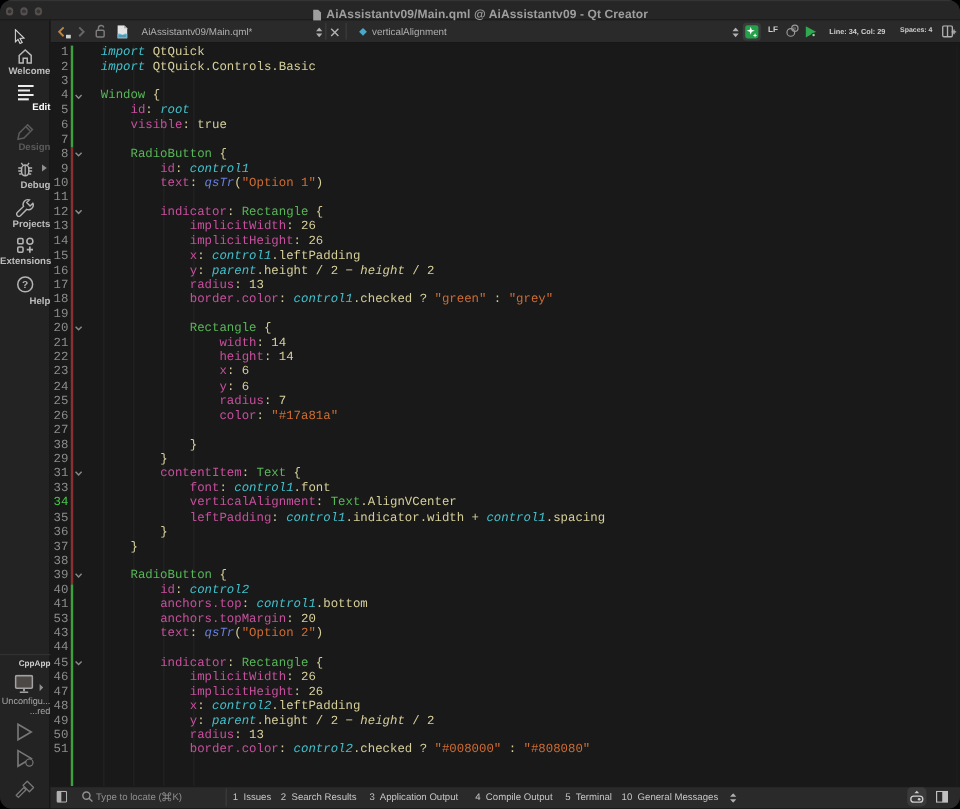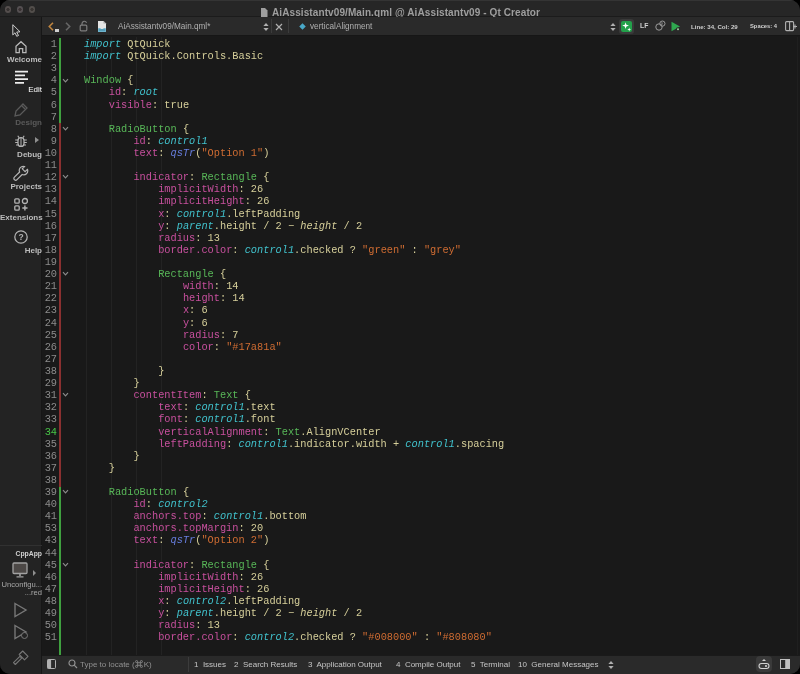--- a/index.html
+++ b/index.html
@@ -88,21 +88,20 @@
 <div class="row"><span class="ln">23</span><span class="code"><span class="k">                </span><span class="p">x</span><span class="k">: 6</span></span></div>
 <div class="row"><span class="ln">24</span><span class="code"><span class="k">                </span><span class="p">y</span><span class="k">: 6</span></span></div>
 <div class="row"><span class="ln">25</span><span class="code"><span class="k">                </span><span class="p">radius</span><span class="k">: 7</span></span></div>
 <div class="row"><span class="ln">26</span><span class="code"><span class="k">                </span><span class="p">color</span><span class="k">: </span><span class="s">"#17a81a"</span></span></div>
 <div class="row"><span class="ln">27</span></div>
 <div class="row"><span class="ln">38</span><span class="code"><span class="k">            </span><span class="k">}</span></span></div>
 <div class="row"><span class="ln">29</span><span class="code"><span class="k">        </span><span class="k">}</span></span></div>
 <div class="row"><span class="ln">31</span><svg class="fa" width="7" height="6" viewBox="0 0 7 6">
             <path d="M1 1.2l2.5 2.6L6 1.2" fill="none" stroke="#8a8a8a" stroke-width="1.2"></path>
           </svg><span class="code"><span class="k">        </span><span class="p">contentItem</span><span class="k">: </span><span class="y">Text</span><span class="k"> {</span></span></div>
-<div class="row"><span class="ln">32</span><span class="code"><span class="k">            </span><span class="p">text</span><span class="k">: </span><span class="t">control1</span><span class="k">.text</span></span></div>
 <div class="row"><span class="ln">33</span><span class="code"><span class="k">            </span><span class="p">font</span><span class="k">: </span><span class="t">control1</span><span class="k">.font</span></span></div>
 <div class="row"><span class="ln cur">34</span><span class="code"><span class="k">            </span><span class="p">verticalAlignment</span><span class="k">: </span><span class="y">Text</span><span class="k">.AlignVCenter</span></span></div>
 <div class="row"><span class="ln">35</span><span class="code"><span class="k">            </span><span class="p">leftPadding</span><span class="k">: </span><span class="t">control1</span><span class="k">.indicator.width + </span><span class="t">control1</span><span class="k">.spacing</span></span></div>
 <div class="row"><span class="ln">36</span><span class="code"><span class="k">        </span><span class="k">}</span></span></div>
 <div class="row"><span class="ln">37</span><span class="code"><span class="k">    </span><span class="k">}</span></span></div>
 <div class="row"><span class="ln">38</span><span class="code"></span></div>
 <div class="row"><span class="ln">39</span><svg class="fa" width="7" height="6" viewBox="0 0 7 6">
             <path d="M1 1.2l2.5 2.6L6 1.2" fill="none" stroke="#8a8a8a" stroke-width="1.2"></path>
           </svg><span class="code"><span class="k">    </span><span class="y">RadioButton</span><span class="k"> {</span></span></div>
 <div class="row"><span class="ln">40</span><span class="code"><span class="k">        </span><span class="p">id</span><span class="k">: </span><span class="t">control2</span></span></div>
@@ -198,21 +197,21 @@
  <div class="sidebar"></div>
  <svg class="abs" style="left:12px;top:24px" width="10" height="13" viewBox="0 0 10 13">
       <path d="M.8.7l7.2 7.1-3.3.3 1.8 3.4-1.8.8L3 8.8.8 10.9z" fill="#262626" stroke="#d4d4d4" stroke-width=".95"></path>
     </svg>
  <div class="sbitem" style="top:38px">
   <svg width="14" height="14" viewBox="0 0 14 14" style="margin-top:2px">
         <path d="M2 6.2L7 1.7l5 4.5v6.3H8.7V8.6H5.3v3.9H2z" fill="none" stroke="#b8b8b8" stroke-width="1.25"></path>
       </svg>
   <span class="sblabel">Welcome</span>
  </div>
- <div class="sbitem" style="top:70px;color:#ffffff;font-weight:normal">
+ <div class="sbitem" style="top:70px;color:#ffffff;font-weight:bold">
   <svg width="15" height="14" viewBox="0 0 15 14">
         <g stroke="#ededed" stroke-width="1.7">
           <line x1="1" y1="1.7" x2="14" y2="1.7"></line>
           <line x1="1" y1="5.4" x2="11" y2="5.4"></line>
           <line x1="1" y1="9.1" x2="14" y2="9.1"></line>
           <line x1="1" y1="12.8" x2="10" y2="12.8"></line>
         </g>
       </svg>
   <span class="sblabel">Edit</span>
  </div>

